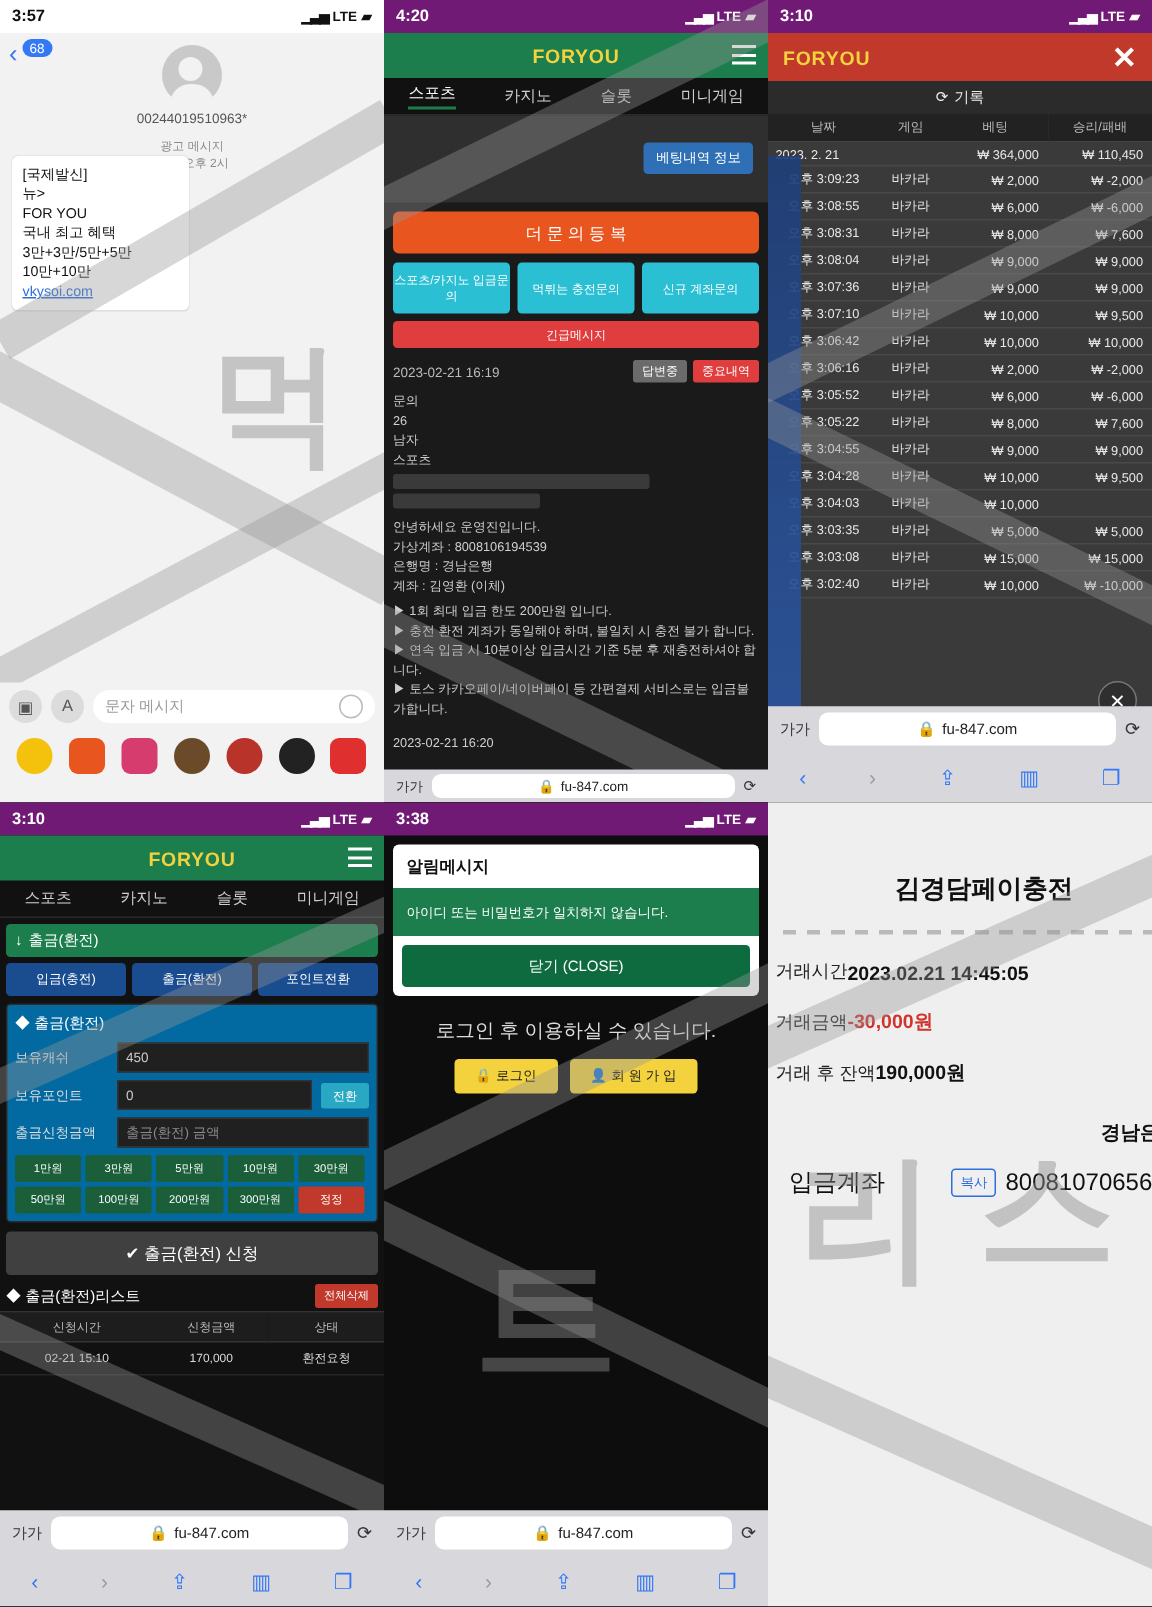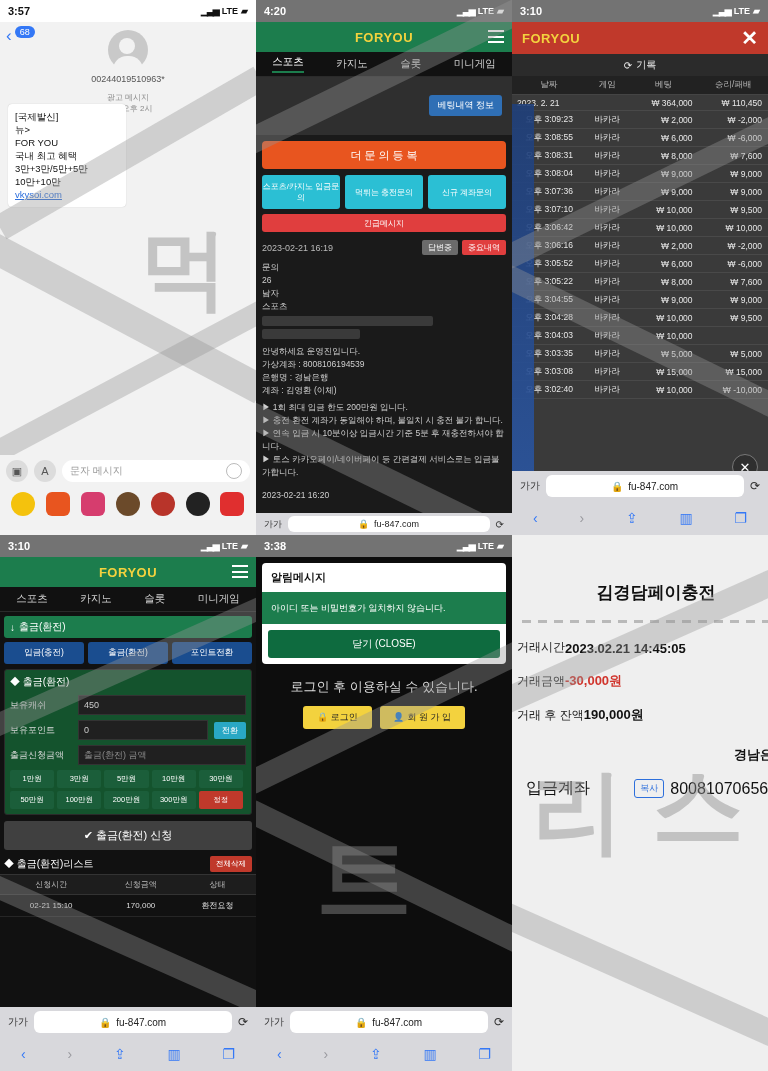--- a/index.html
+++ b/index.html
@@ -1,21 +1,21 @@
 <!DOCTYPE html>
 <html><head>
 <meta charset="utf-8">
 <style>
   html,body{margin:0;padding:0;background:#000;}
   body{width:768px;height:1071px;font-family:"Liberation Sans",sans-serif;overflow:hidden;}
   .grid{position:relative;width:768px;height:1071px;}
   .panel{position:absolute;overflow:hidden;background:#000;}
   
   .statusbar{height:22px;display:flex;align-items:center;justify-content:space-between;padding:0 8px;font-size:11px;font-weight:bold;}
-  .sb-light{color:#fff;background:#737373;gap:12px;}
+  .sb-light{color:#fff;background:#701a75;gap:12px;}
   .sb-dark{color:#111;background:#fff;}
   .sb-right{display:flex;align-items:center;gap:3px;font-size:9px;}
   .bars{letter-spacing:-1px;}
   
   .wm{position:absolute;inset:0;pointer-events:none;}
   .wm .bar{position:absolute;background:rgba(150,150,150,.38);}
   .wm .txt{position:absolute;color:rgba(140,140,140,.45);font-weight:bold;}
   
   #p1{left:0;top:0;width:256px;height:535px;background:#f2f2f2;}
   .kk-top{height:62px;background:#f2f2f2;display:flex;align-items:flex-start;padding-top:4px;}
@@ -69,21 +69,21 @@
   .p3-close{position:absolute;right:10px;top:378px;width:24px;height:24px;border-radius:50%;background:#2f2f2f;color:#fff;display:flex;align-items:center;justify-content:center;font-size:13px;border:1px solid #777;}
   
   .sfbar{height:30px;background:#d8d8dc;display:flex;align-items:center;justify-content:space-between;padding:0 8px;box-sizing:border-box;}
   .sfurl{flex:1;margin:0 6px;height:22px;background:#fff;border-radius:6px;display:flex;align-items:center;justify-content:center;font-size:10px;color:#222;gap:4px;}
   .sftoolbar{height:34px;background:#d8d8dc;display:flex;align-items:center;justify-content:space-around;color:#3478f6;font-size:14px;}
   
   #p4{left:0;top:535px;width:256px;height:536px;background:#111;color:#eee;}
   .w-sec{background:#1c7d4d;margin:4px;border-radius:3px;padding:4px 6px;font-size:10px;color:#fff;display:flex;align-items:center;gap:4px;}
   .w-btns{display:flex;gap:4px;margin:0 4px;}
   .w-btns div{flex:1;background:#1a4d8f;color:#fff;font-size:8.5px;padding:5px 0;text-align:center;border-radius:3px;}
-  .w-panel{margin:5px 4px;background:#14532d;border:1px solid #2a2a2a;border-radius:3px;padding:5px;}
+  .w-panel{margin:5px 4px;background:#0369a1;border:1px solid #2a2a2a;border-radius:3px;padding:5px;}
   .w-row{display:flex;align-items:center;font-size:9px;margin-bottom:5px;gap:6px;}
   .w-row .lbl{width:62px;color:#ddd;}
   .w-row .val{flex:1;background:#202020;border:1px solid #333;height:18px;display:flex;align-items:center;padding:0 5px;color:#ccc;font-size:9px;}
   .w-chip{background:#29a8c4;color:#fff;font-size:8px;padding:3px 8px;border-radius:2px;}
   .w-amts{display:flex;flex-wrap:wrap;gap:3px;margin-top:4px;}
   .w-amts div{flex:0 0 calc(20% - 3px);background:#1b5e3a;color:#fff;font-size:7.5px;text-align:center;padding:4px 0;border-radius:2px;}
   .w-amts div.red{background:#c0392b;flex:0 0 calc(20% - 3px);}
   .w-apply{margin:6px 4px;background:#404040;color:#fff;font-size:11px;text-align:center;padding:7px 0;border-radius:3px;}
   .w-list-h{display:flex;align-items:center;justify-content:space-between;margin:6px 4px 2px;font-size:10px;color:#fff;}
   .w-del{background:#c0392b;color:#fff;font-size:7.5px;padding:3px 6px;border-radius:2px;}

